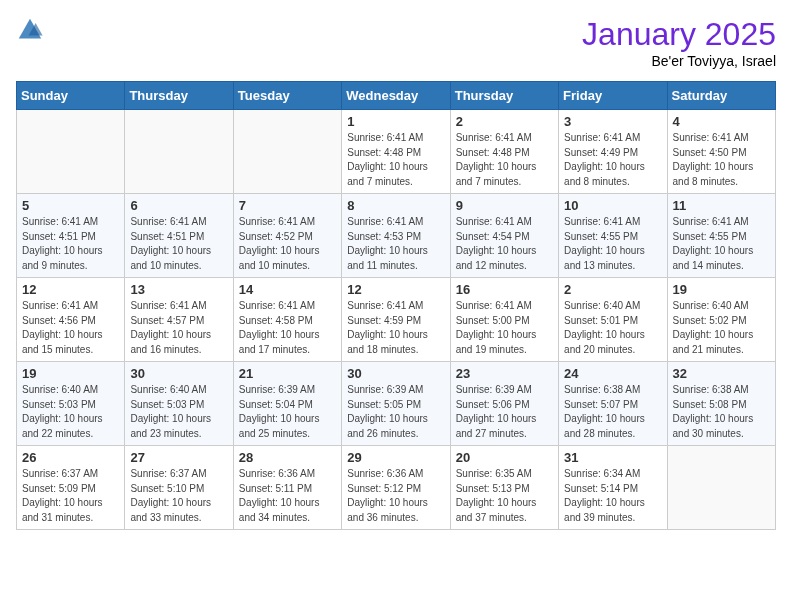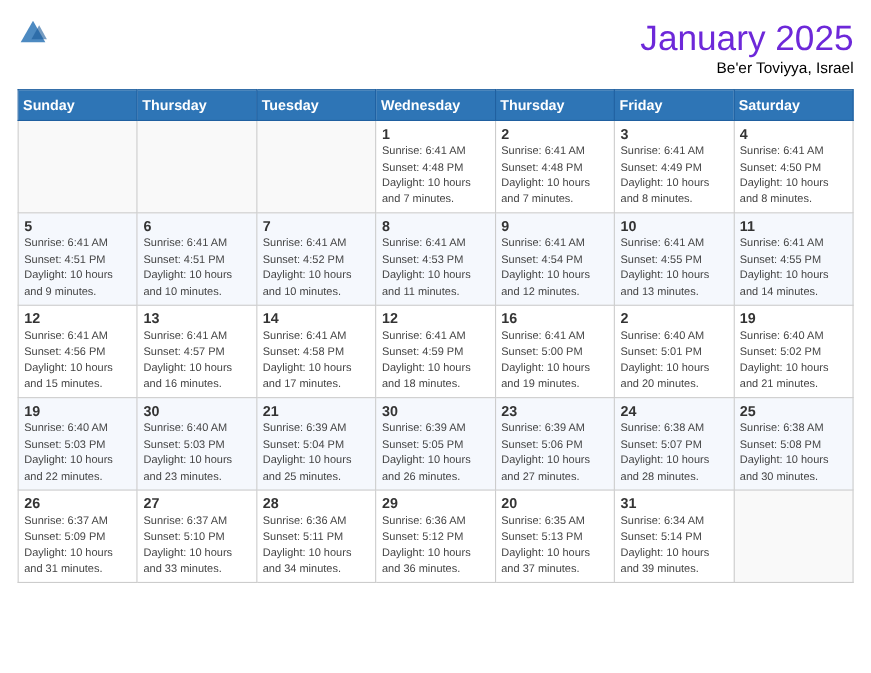--- a/index.html
+++ b/index.html
@@ -266,21 +266,21 @@
 Sunset: 5:06 PM
 Daylight: 10 hours and 27 minutes.</div>
         </td>
         <td>
           <div class="day-num">24</div>
           <div class="day-info" style="white-space: pre-line;">Sunrise: 6:38 AM
 Sunset: 5:07 PM
 Daylight: 10 hours and 28 minutes.</div>
         </td>
         <td>
-          <div class="day-num">25</div>
+          <div class="day-num">32</div>
           <div class="day-info" style="white-space: pre-line;">Sunrise: 6:38 AM
 Sunset: 5:08 PM
 Daylight: 10 hours and 30 minutes.</div>
         </td>
       </tr>
       <tr>
         <td>
           <div class="day-num">26</div>
           <div class="day-info" style="white-space: pre-line;">Sunrise: 6:37 AM
 Sunset: 5:09 PM

